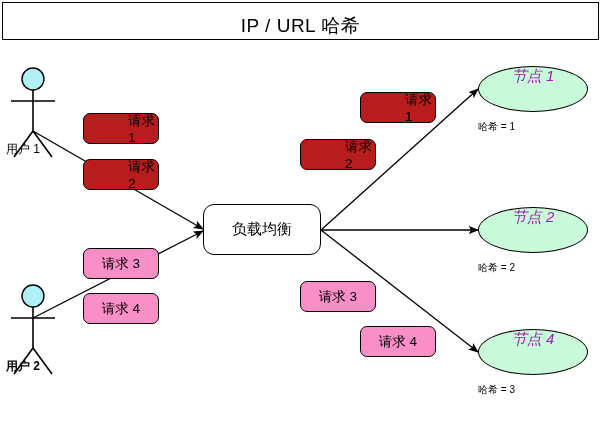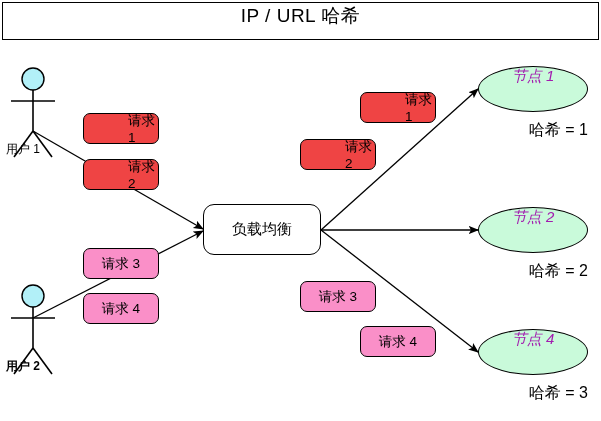--- a/index.html
+++ b/index.html
@@ -17,21 +17,21 @@
   }
   #title-bar {
     position: absolute;
     left: 2px;
     top: 2px;
     width: 595px;
     height: 36px;
     border: 1.5px solid #000000;
     background: #ffffff;
     display: flex;
-    align-items: flex-start;
+    align-items: flex-end;
     justify-content: center;
   }
   #title-text {
     font-size: 19px;
     color: #000000;
     letter-spacing: 0.5px;
   }
   svg.layer {
     position: absolute;
     left: 0;
@@ -44,21 +44,21 @@
     position: absolute;
     border: 1.3px solid #000000;
     border-radius: 7px;
     display: flex;
     align-items: center;
     justify-content: center;
     font-size: 13.5px;
     color: #000000;
     box-sizing: border-box;
   }
-  .orange { background: #ef4444; padding-left: 44px; }
+  .orange { background: #b91c1c; padding-left: 44px; }
   .pink   { background: #fa8fc8; }
   #lb-box {
     position: absolute;
     left: 203px;
     top: 204px;
     width: 118px;
     height: 51px;
     border: 1.4px solid #000000;
     border-radius: 11px;
     background: #ffffff;
@@ -80,22 +80,22 @@
     align-items: flex-start;
     justify-content: center;
     font-size: 15px;
     color: #a21caf;
     box-sizing: border-box;
     font-style: italic;
   }
   .hash-label {
     position: absolute;
     width: 110px;
-    text-align: right;
-    font-size: 16px;
+    text-align: left;
+    font-size: 10px;
     color: #000000;
   }
   .actor-label {
     position: absolute;
     font-size: 12px;
     color: #000000;
     white-space: nowrap;
   }
 </style>
 </head>

